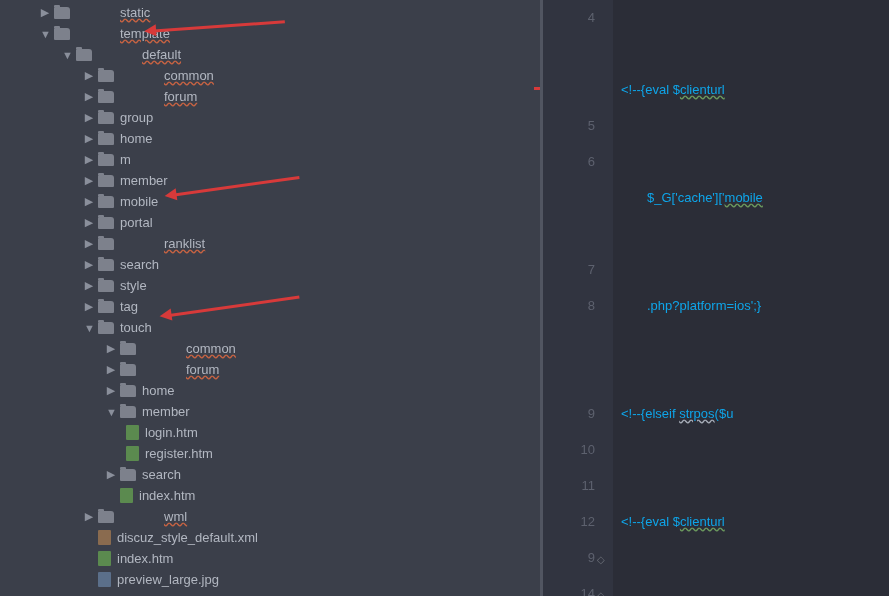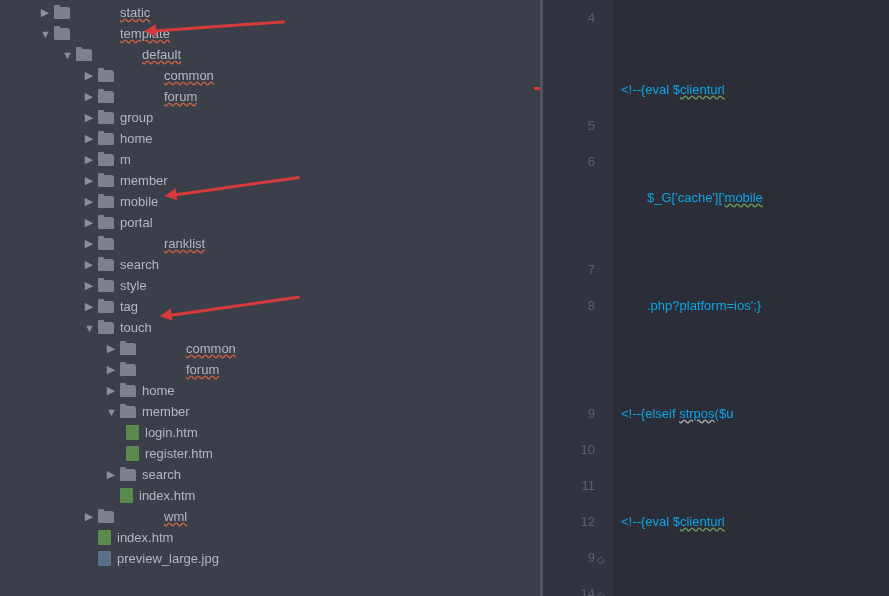--- a/index.html
+++ b/index.html
@@ -159,20 +159,25 @@
       <span class="file htm"></span>
       <span class="lbl">index.htm</span>
     </div>
     <div class="row ind3 u3">
       <span class="arrow">▶</span>
       <span class="folder"></span>
       <span class="lbl">wml</span>
     </div>
     <div class="row ind3">
       <span class="arrow e">▶</span>
+      <span class="file xml"></span>
+      <span class="lbl">discuz_style_default.xml</span>
+    </div>
+    <div class="row ind3">
+      <span class="arrow e">▶</span>
       <span class="file htm"></span>
       <span class="lbl">index.htm</span>
     </div>
     <div class="row ind3">
       <span class="arrow e">▶</span>
       <span class="file jpg"></span>
       <span class="lbl">preview_large.jpg</span>
     </div>
   </div>
 

